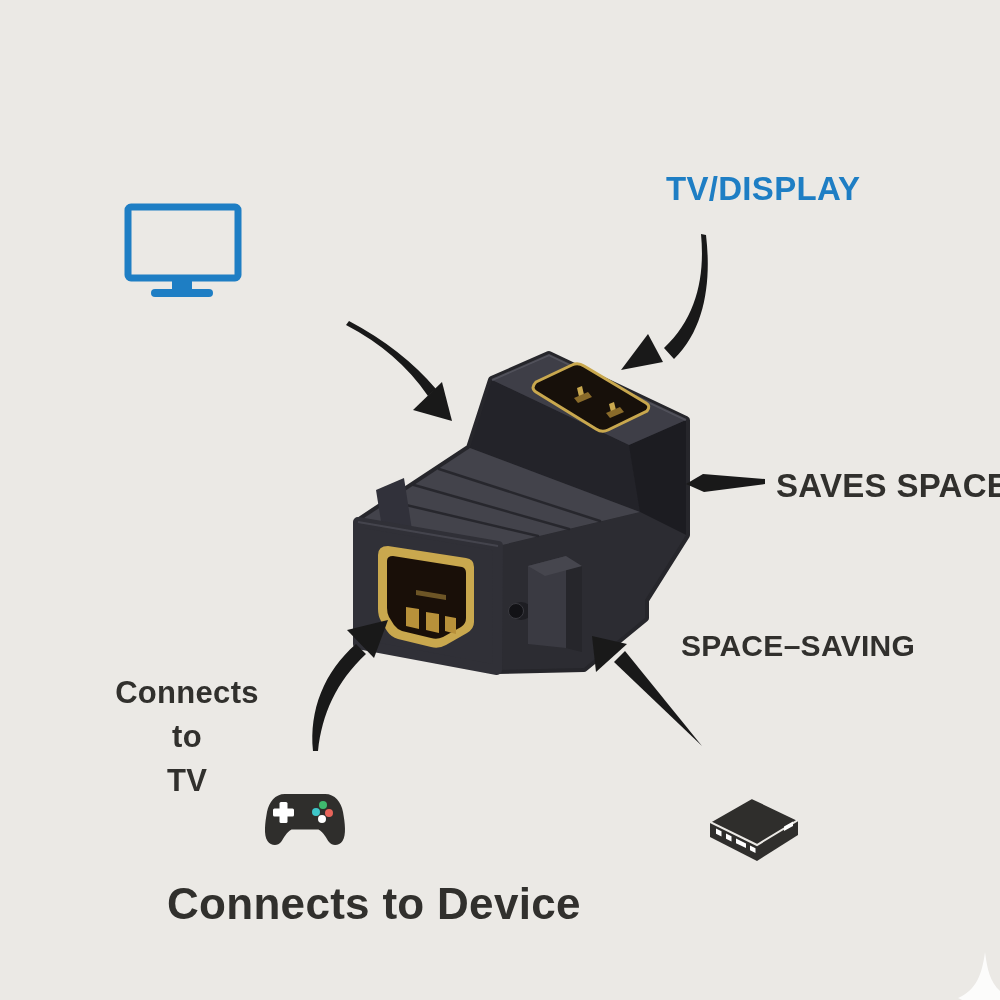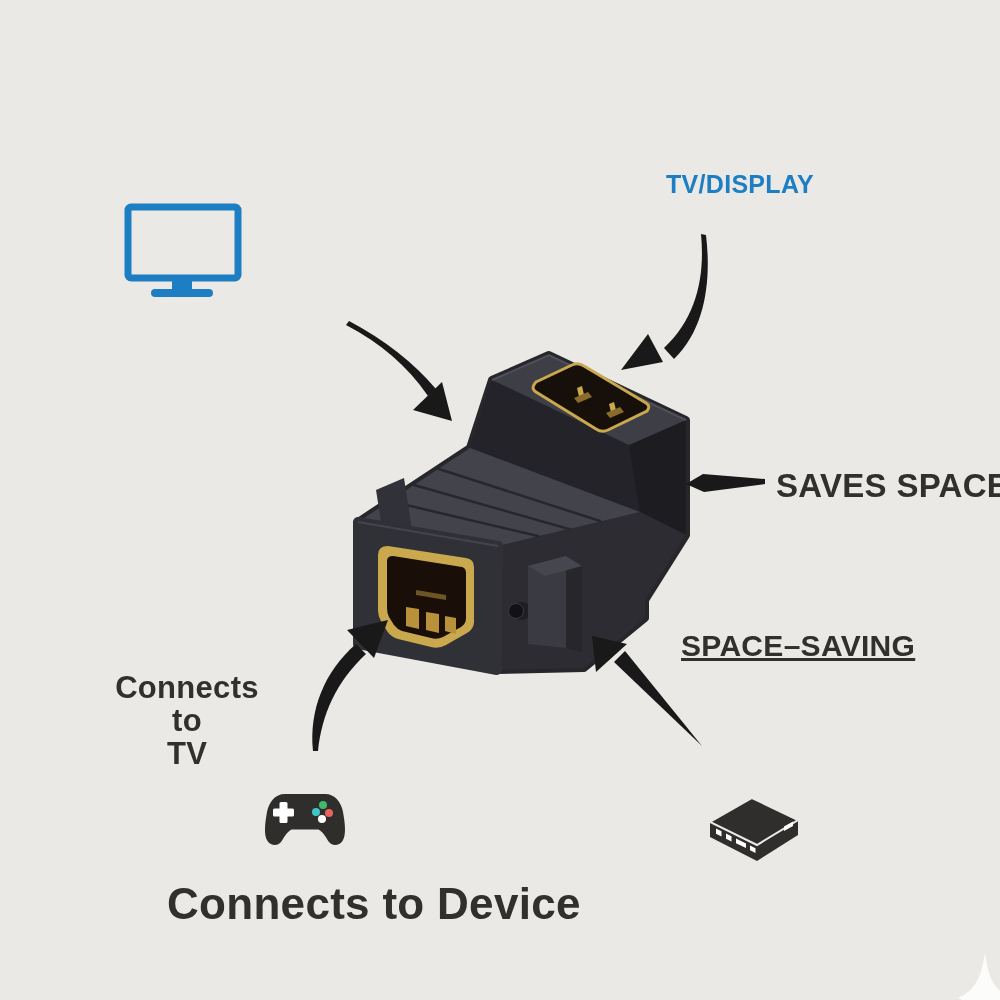--- a/index.html
+++ b/index.html
@@ -8,25 +8,25 @@
     background:linear-gradient(155deg,#edecе8 0%,#ebe9e5 45%,#e8e6e1 100%);
     background-color:#ebe9e5;
     font-family:"Liberation Sans",sans-serif;
   }
   .art{position:absolute;left:0;top:0;width:1000px;height:1000px;}
   .icon{position:absolute;}
   .icon-monitor{left:118px;top:197px;width:130px;height:102px;}
   .icon-gamepad{left:255px;top:785px;width:100px;height:70px;}
   .icon-box{left:698px;top:790px;width:108px;height:78px;}
   .label{position:absolute;font-weight:700;color:#31302d;white-space:nowrap;letter-spacing:.3px;}
-  .lbl-tv-display{left:666px;top:170px;font-size:25px;color:#1e7ec4;}
+  .lbl-tv-display{left:666px;top:170px;font-size:33px;color:#1e7ec4;}
   .lbl-saves-space{left:776px;top:467px;font-size:33px;}
-  .lbl-space-saving{left:681px;top:628px;font-size:30px;line-height:35px;text-decoration:underline;}
+  .lbl-space-saving{left:681px;top:628px;font-size:30px;line-height:35px;}
   .lbl-space-saving .cursor{color:#1e7ec4;margin-left:7px;}
-  .lbl-connects-tv{left:96px;top:671px;width:182px;text-align:center;font-size:31px;line-height:33px;white-space:normal;}
+  .lbl-connects-tv{left:96px;top:671px;width:182px;text-align:center;font-size:31px;line-height:44px;white-space:normal;}
   .lbl-connects-device{left:167px;top:879px;font-size:44px;}
 </style>
 </head>
 <body>
 
 <div class="canvas">
 
   <svg class="art" viewBox="0 0 1000 1000">
 
     <g>

